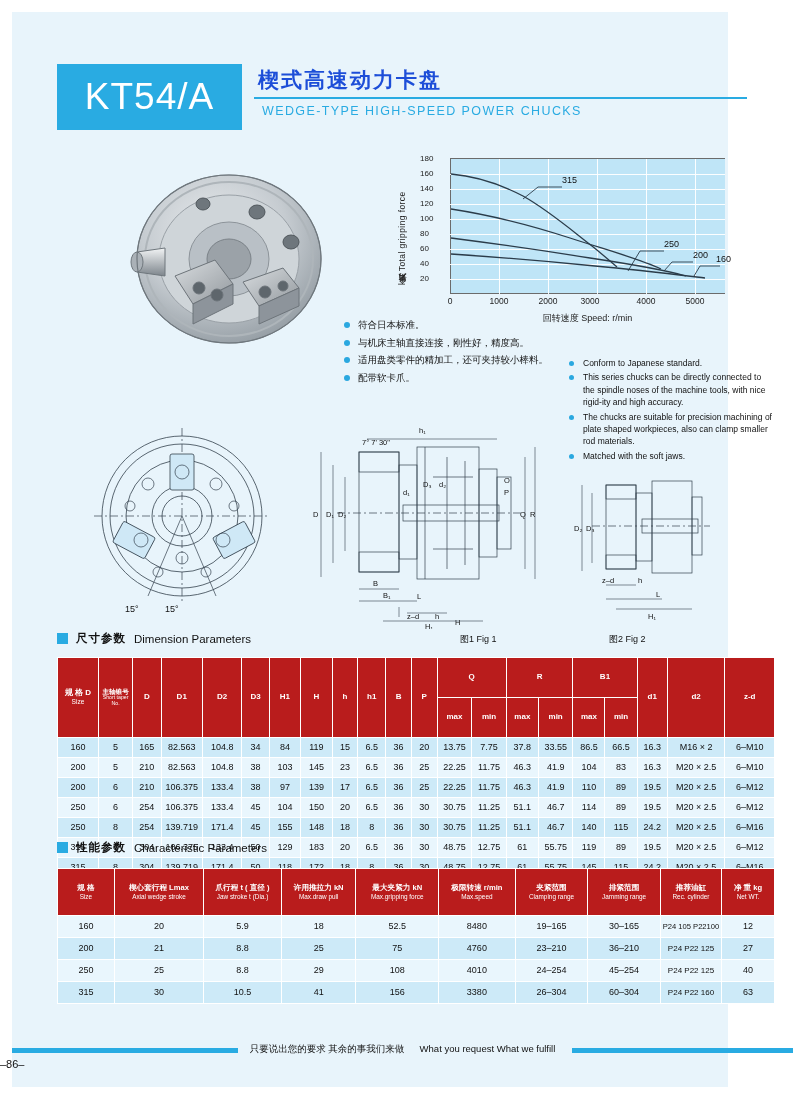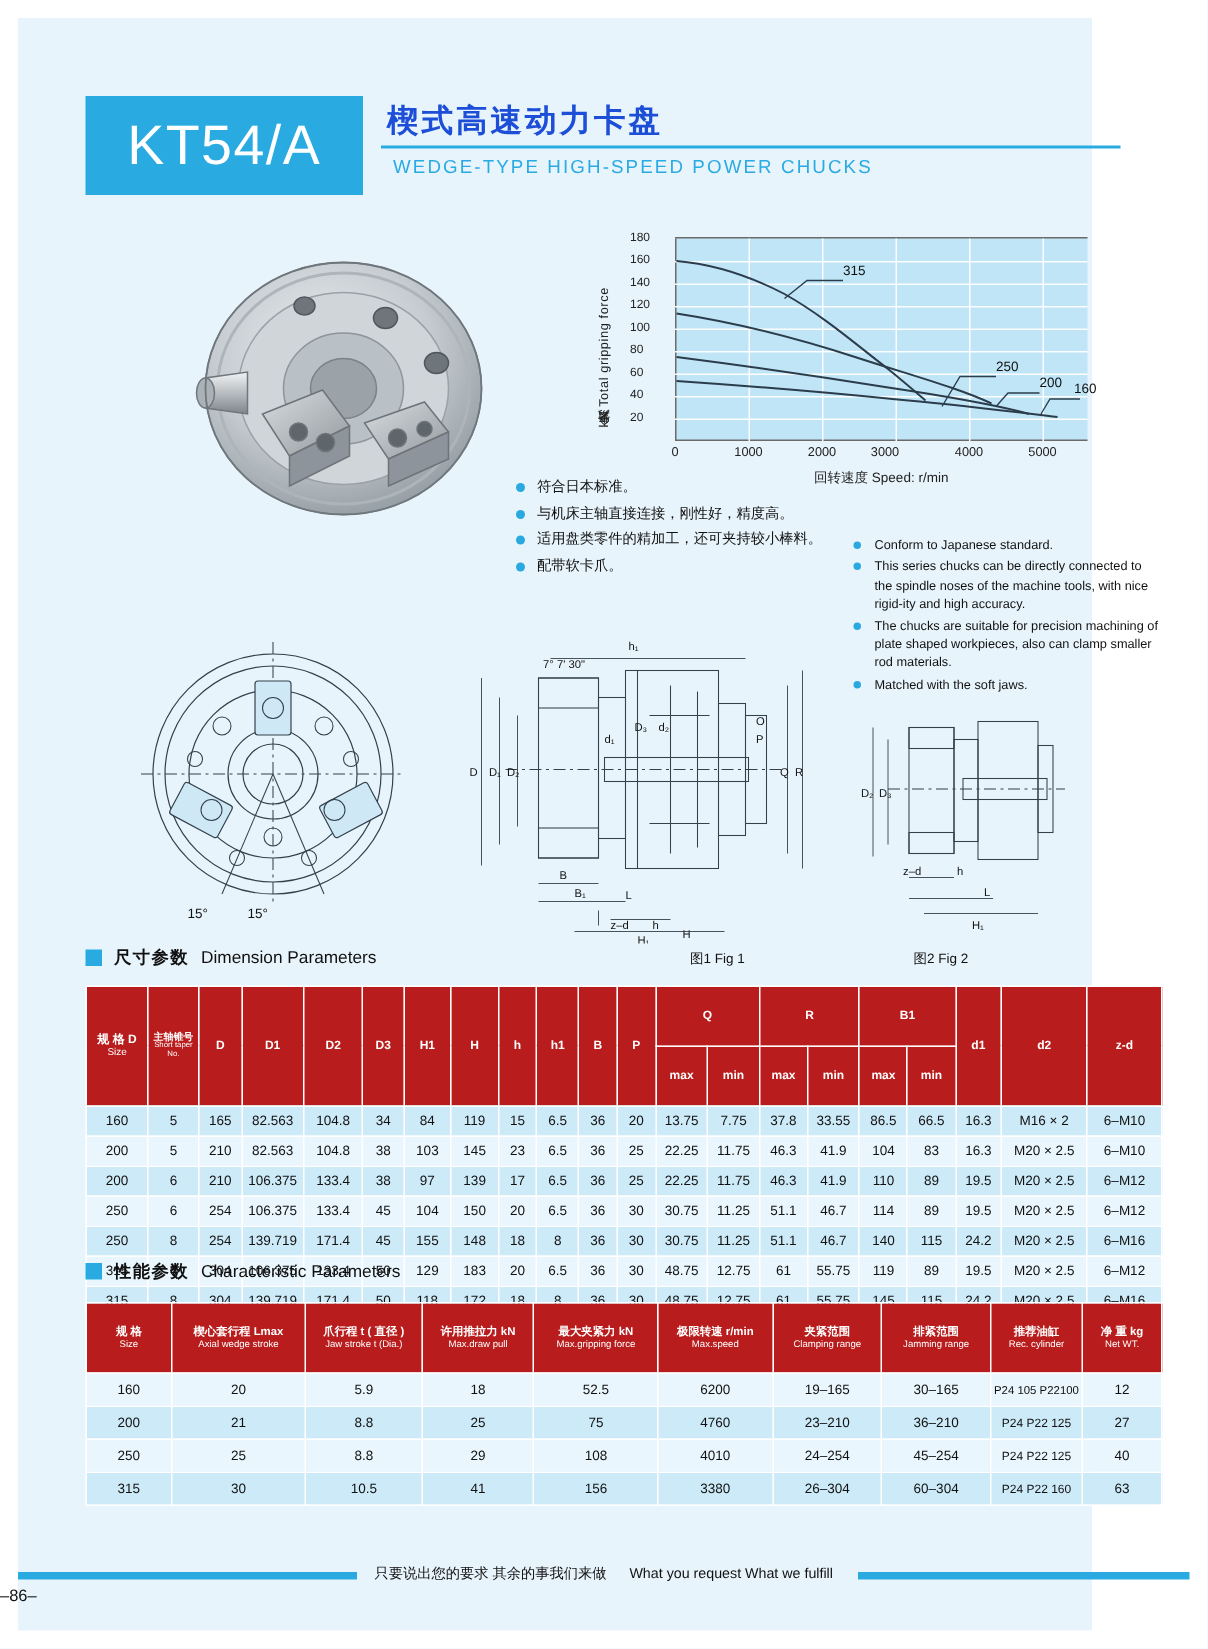--- a/index.html
+++ b/index.html
@@ -649,21 +649,21 @@
           </th>
       </tr>
     </thead>
     <tbody>
       <tr class="r-even">
         <td>160</td>
           <td>20</td>
           <td>5.9</td>
           <td>18</td>
           <td>52.5</td>
-          <td>6200</td>
+          <td>8480</td>
           <td>19–165</td>
           <td>30–165</td>
           <td style="font-size:7.6px">P24 105 P22100</td>
           <td>12</td>
       </tr>
       <tr class="r-odd">
         <td>200</td>
           <td>21</td>
           <td>8.8</td>
           <td>25</td>

